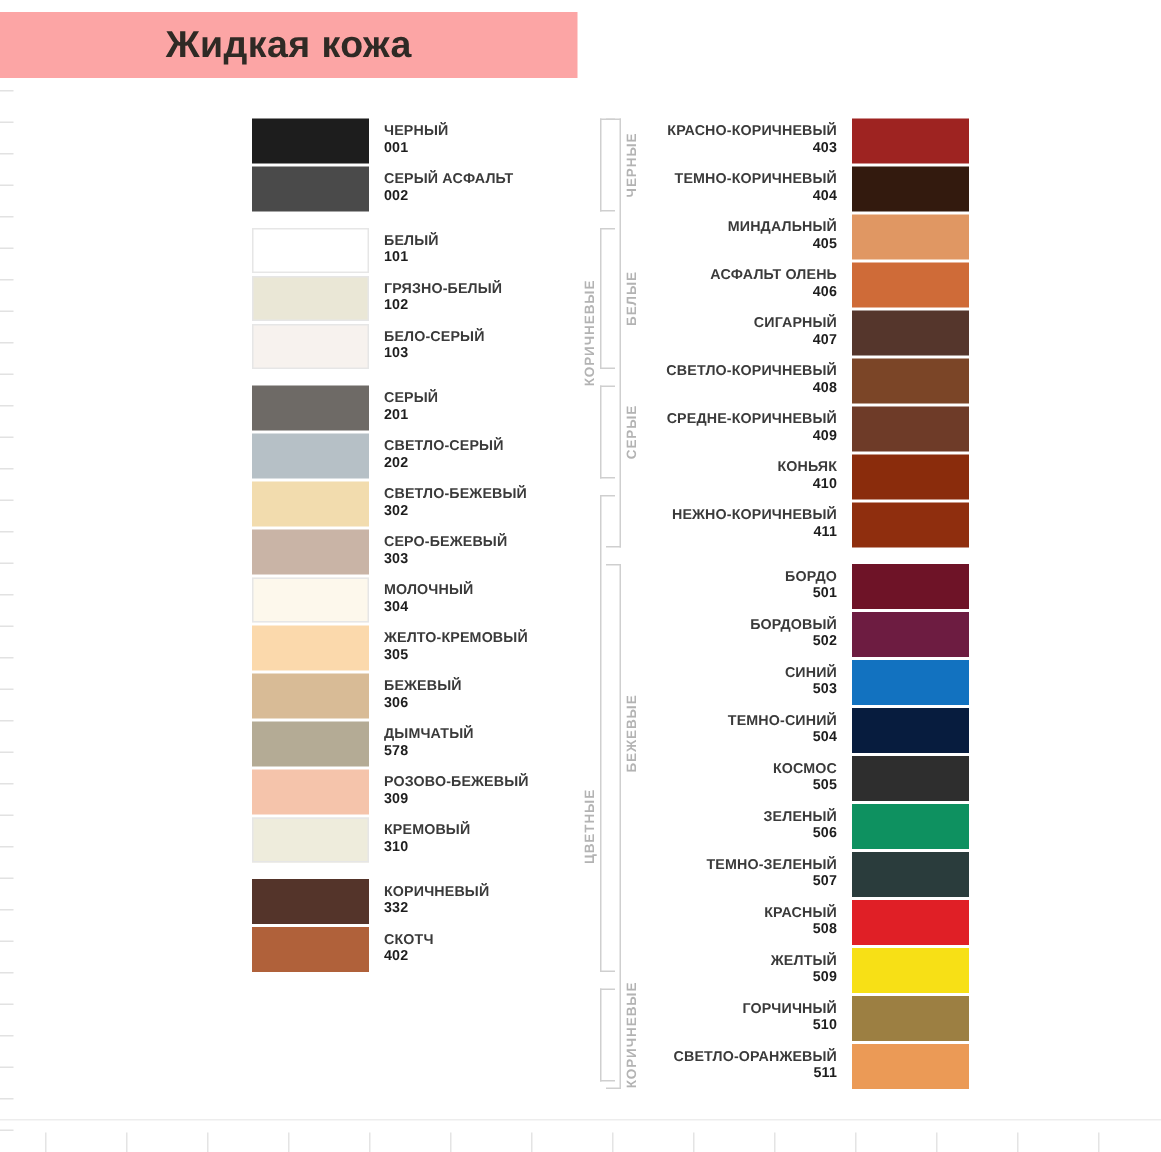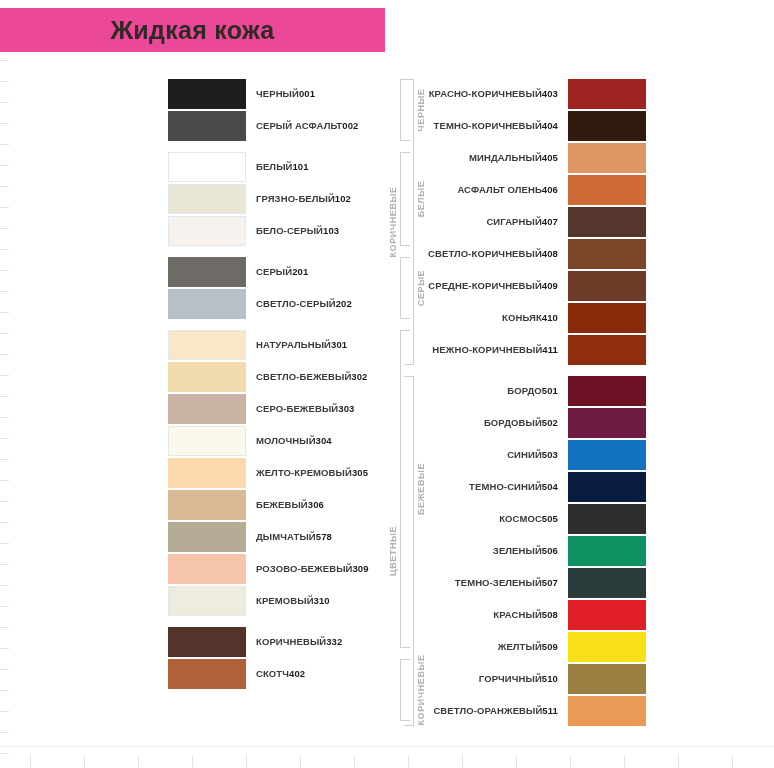--- a/index.html
+++ b/index.html
@@ -92,21 +92,21 @@
   .swatch {
     width: 78px;
     height: 30px;
     flex: none;
     box-sizing: border-box;
   }
   .swatch.bordered { border: 1px solid #e6e6e6; }
 
   .labels {
     display: flex;
-    flex-direction: row;
+    flex-direction: column;
     justify-content: center;
     line-height: 1.12;
   }
   .name {
     font-size: 9.5px;
     font-weight: 700;
     color: #3a3a3a;
     letter-spacing: 0.1px;
     white-space: nowrap;
   }
@@ -213,21 +213,21 @@
     <div class="tick" style="left: 354px;"></div>
     <div class="tick" style="left: 408px;"></div>
     <div class="tick" style="left: 462px;"></div>
     <div class="tick" style="left: 516px;"></div>
     <div class="tick" style="left: 570px;"></div>
     <div class="tick" style="left: 624px;"></div>
     <div class="tick" style="left: 678px;"></div>
     <div class="tick" style="left: 732px;"></div>
   </div>
 
-<div id="title-banner" style="background: #ec4899;">
+<div id="title-banner" style="background: #fca5a5;">
   <span class="title-text" style="color: rgb(47, 42, 37);">Жидкая кожа</span>
 </div>
 
 <div class="column" id="column-left">
     <div class="swatch-row">
       <div class="swatch" style="background: rgb(29, 29, 29);"></div>
       <div class="labels">
         <div class="name">ЧЕРНЫЙ</div>
         <div class="code">001</div>
       </div>
@@ -267,27 +267,20 @@
         <div class="code">201</div>
       </div>
     </div>
     <div class="swatch-row">
       <div class="swatch" style="background: rgb(182, 192, 198);"></div>
       <div class="labels">
         <div class="name">СВЕТЛО-СЕРЫЙ</div>
         <div class="code">202</div>
       </div>
     </div>
-    <div class="swatch-row gap-before">
-      <div class="swatch bordered" style="background: rgb(250, 230, 200);"></div>
-      <div class="labels">
-        <div class="name">НАТУРАЛЬНЫЙ</div>
-        <div class="code">301</div>
-      </div>
-    </div>
     <div class="swatch-row">
       <div class="swatch" style="background: rgb(242, 220, 174);"></div>
       <div class="labels">
         <div class="name">СВЕТЛО-БЕЖЕВЫЙ</div>
         <div class="code">302</div>
       </div>
     </div>
     <div class="swatch-row">
       <div class="swatch" style="background: rgb(201, 180, 166);"></div>
       <div class="labels">

